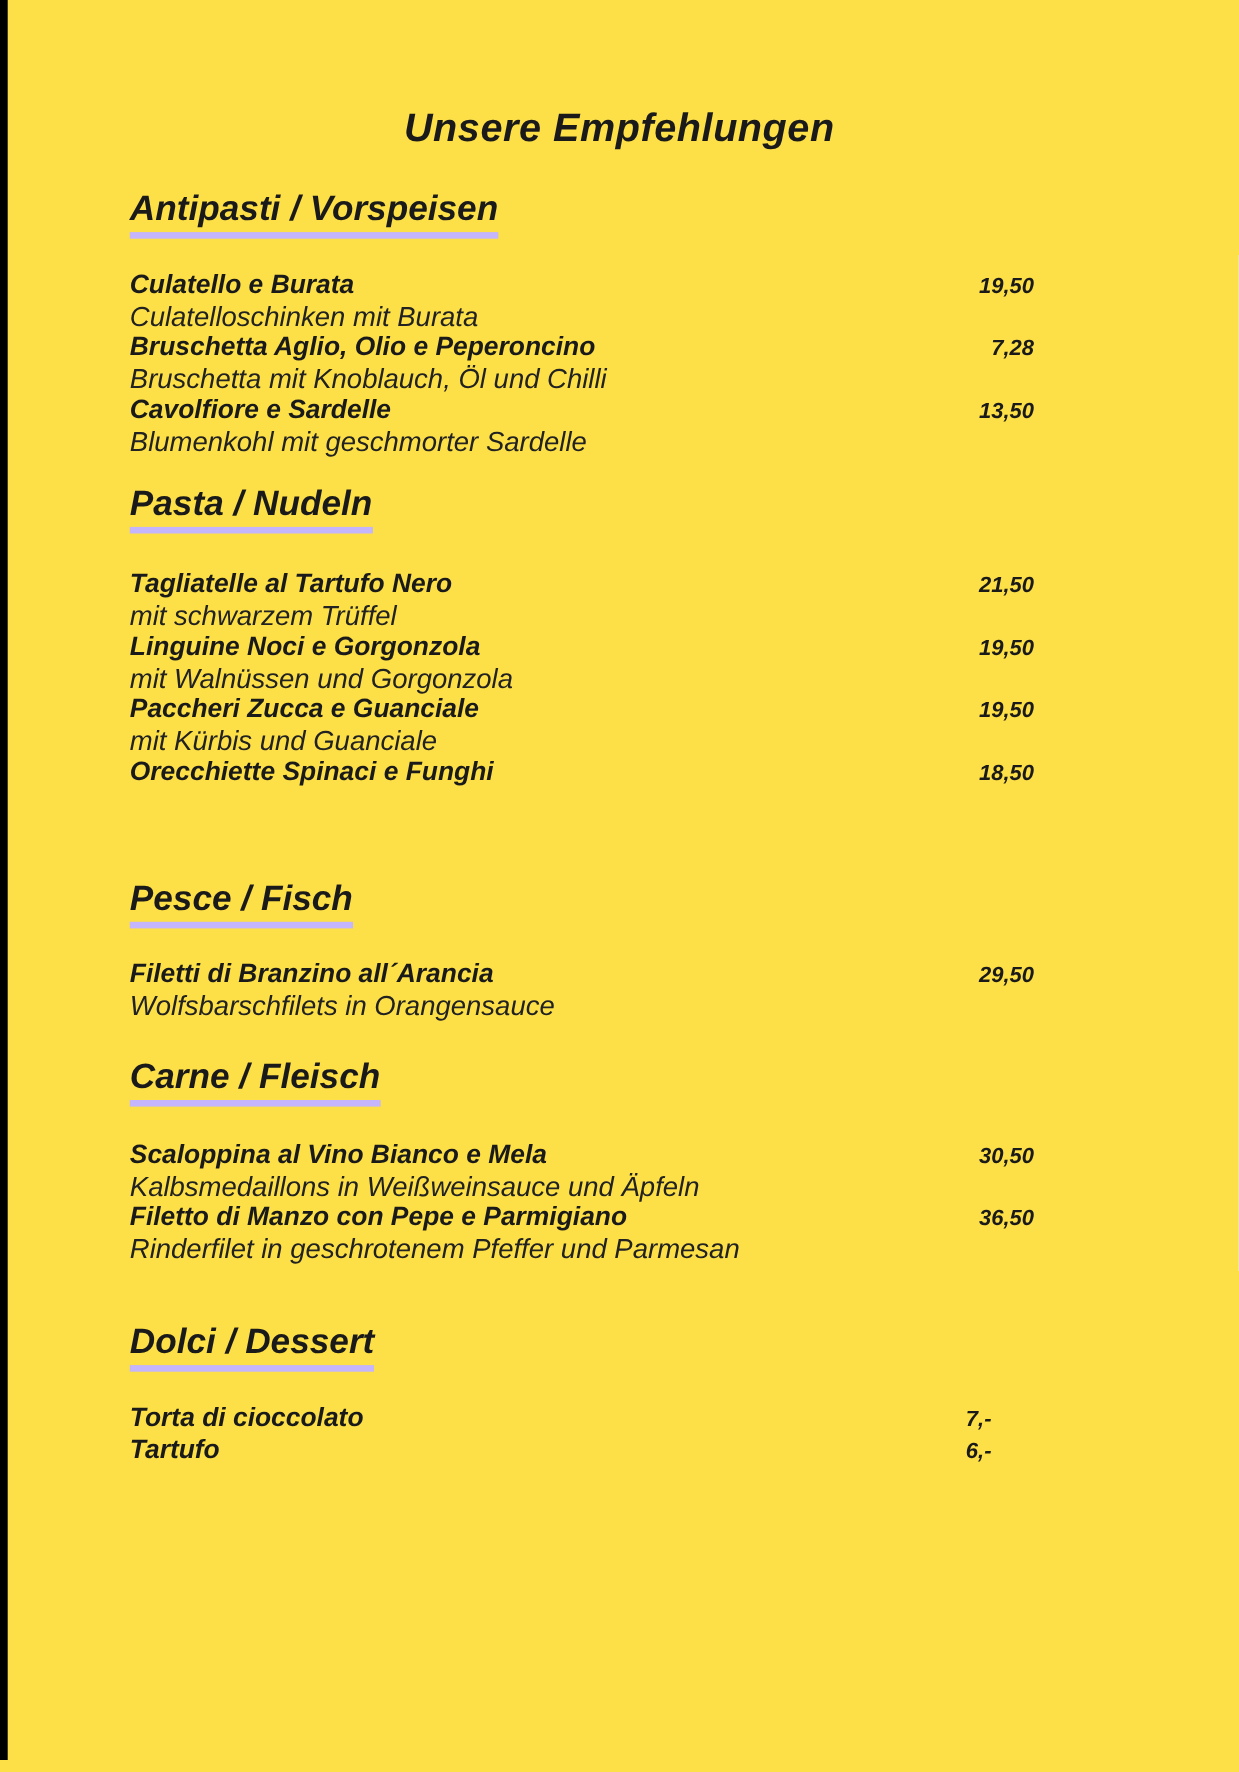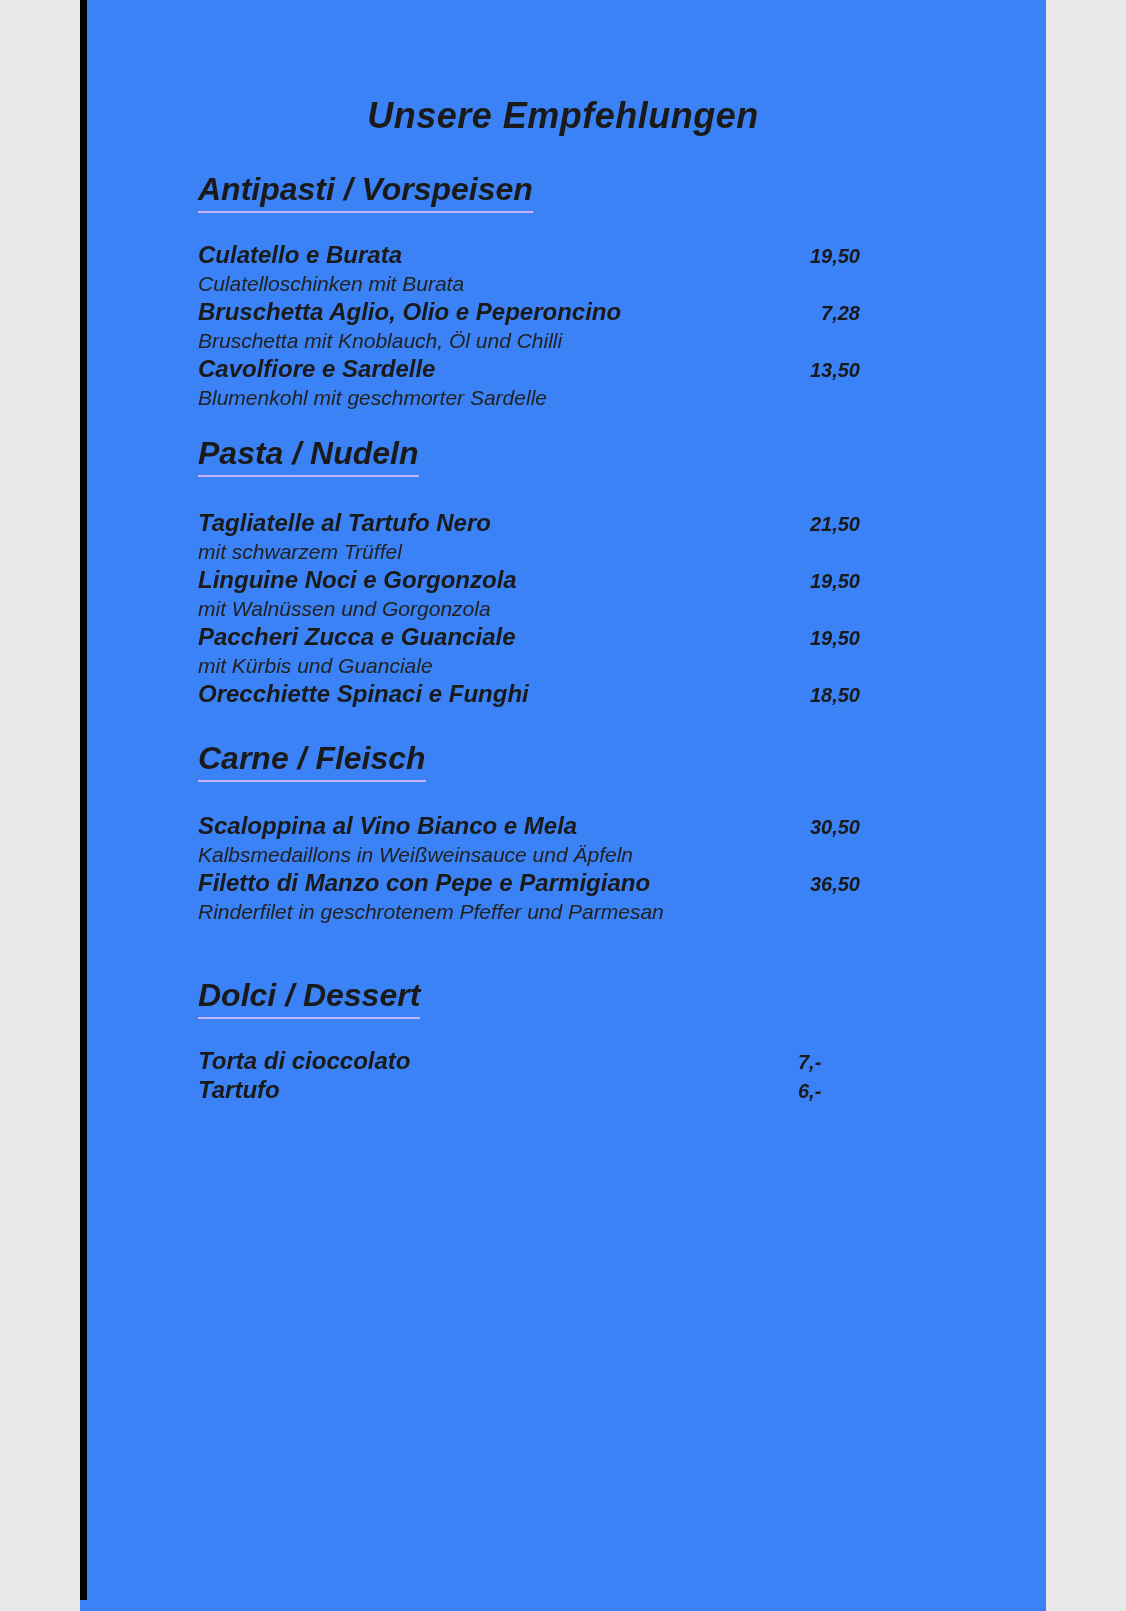--- a/index.html
+++ b/index.html
@@ -1,21 +1,21 @@
 <!DOCTYPE html>
 <html><head>
 <meta charset="utf-8">
 <style>
   html, body { margin: 0; padding: 0; background: #e8e8e8; }
   .page {
     position: relative;
-    width: 966px;
+    width: 1126px;
     height: 1611px;
     margin: 0 auto;
-    background: #3b82f6;
+    background: #fde047;
     color: #1a1a1a;
     font-family: "Liberation Sans", sans-serif;
     font-style: italic;
     overflow: hidden;
   }
   .scan-edge {
     position: absolute;
     left: 0;
     top: 0;
     width: 7px;
@@ -36,21 +36,21 @@
     padding-right: 186px; 
   }
   h2.section-heading {
     margin: 0;
     font-size: 32px;
     line-height: 38px;
     font-weight: bold;
   }
   h2.section-heading .hl {
     display: inline-block;
-    border-bottom: 2px solid #c4b5fd;
+    border-bottom: 6px solid #c4b5fd;
     padding-bottom: 3px;
   }
   .sec-antipasti { margin-top: 32px; }
   .sec-pasta     { margin-top: 22px; }
   .sec-pesce     { margin-top: 80px; }
   .sec-carne     { margin-top: 30px; }
   .sec-dolci     { margin-top: 50px; }
   .items-antipasti { margin-top: 28px; }
   .items-pasta     { margin-top: 32px; }
   .items-pesce     { margin-top: 28px; }
@@ -72,21 +72,21 @@
   .item-price {
     font-size: 20px;
     font-weight: bold;
     flex: 0 0 62px;
     width: 62px;
     text-align: right;
     white-space: nowrap;
   }
   .item-price.left-col { text-align: left; }
   .item-desc {
-    font-size: 21px;
+    font-size: 25px;
     font-weight: normal;
     line-height: 28px;
     color: #222222;
   }
 </style>
 </head>
 <body>
 
 <div class="page">
   <div class="scan-edge"></div>
@@ -134,20 +134,30 @@
           <span class="item-price">19,50</span>
         </div>
         <div class="item-desc">mit Kürbis und Guanciale</div>
         <div class="item-row">
           <span class="item-name">Orecchiette Spinaci e Funghi</span>
           <span class="item-price">18,50</span>
         </div>
       </div>
     </section>
 
+    <section class="sec-pesce">
+      <h2 class="section-heading"><span class="hl">Pesce / Fisch</span></h2>
+      <div class="items items-pesce">
+        <div class="item-row">
+          <span class="item-name">Filetti di Branzino all´Arancia</span>
+          <span class="item-price">29,50</span>
+        </div>
+        <div class="item-desc">Wolfsbarschfilets in Orangensauce</div>
+      </div>
+    </section>
 
     <section class="sec-carne">
       <h2 class="section-heading"><span class="hl">Carne / Fleisch</span></h2>
       <div class="items items-carne">
         <div class="item-row">
           <span class="item-name">Scaloppina al Vino Bianco e Mela</span>
           <span class="item-price">30,50</span>
         </div>
         <div class="item-desc">Kalbsmedaillons in Weißweinsauce und Äpfeln</div>
         <div class="item-row">

